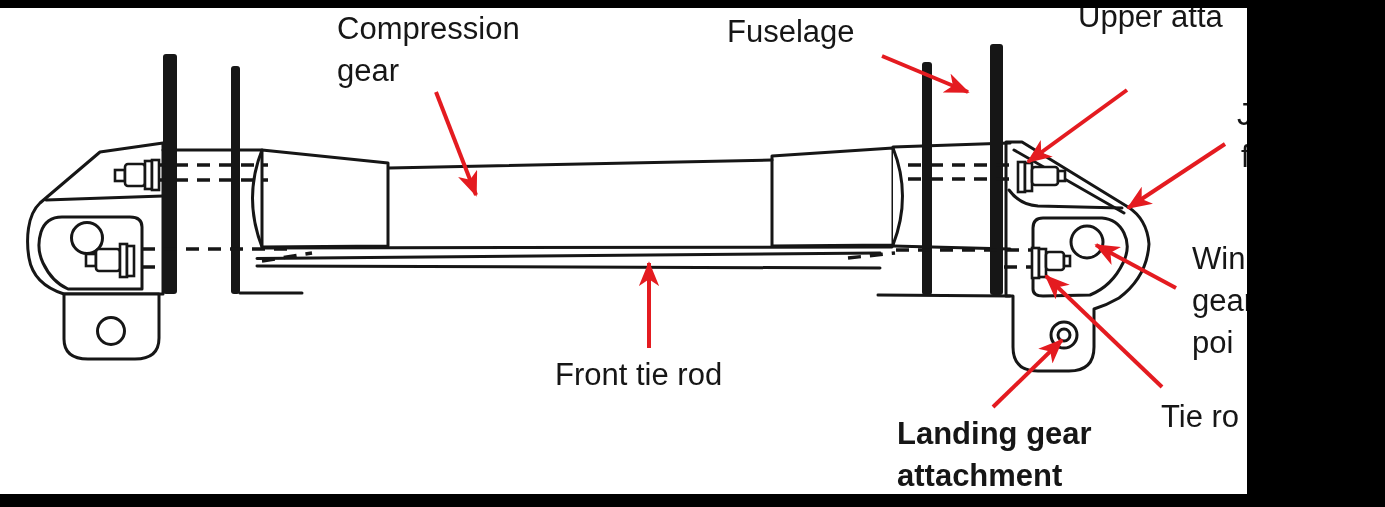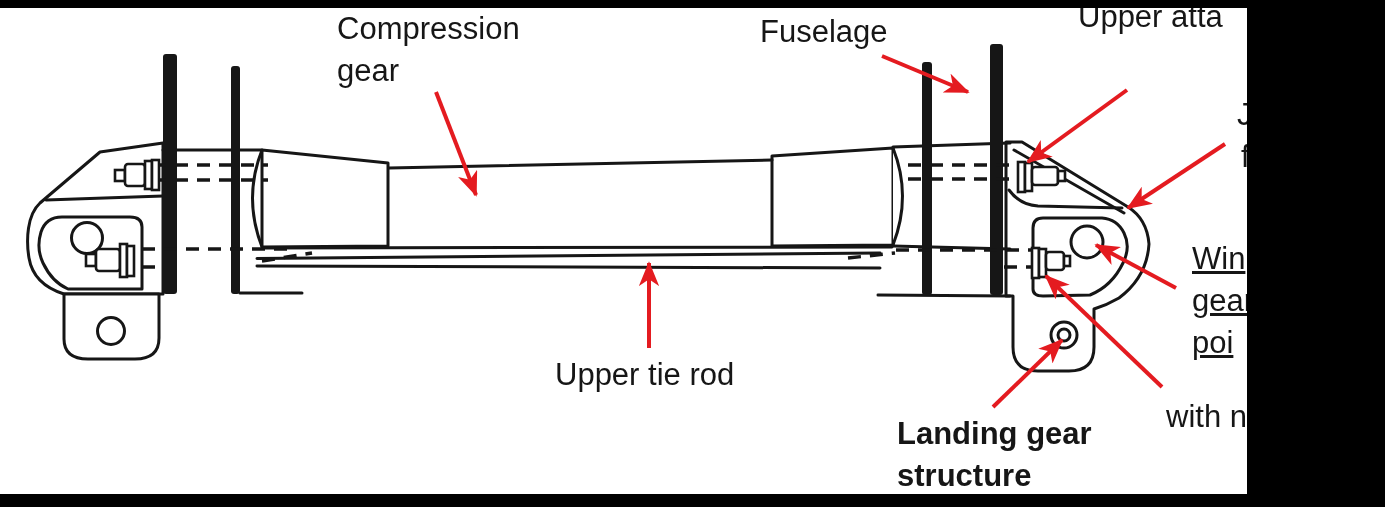--- a/index.html
+++ b/index.html
@@ -135,48 +135,48 @@
       <line class="arrow" x1="993" y1="407" x2="1062" y2="340" marker-end="url(#ah)"></line>
       <line class="arrow" x1="649" y1="348" x2="649" y2="263" marker-end="url(#ah)"></line>
     </g>
   </svg>
 
   <div class="label" style="left:337px; top:8px;">
     <div>Compression</div>
     <div>gear</div>
   </div>
 
-  <div class="label" style="left:760px; top:11px;">
+  <div class="label" style="left:727px; top:11px;">
     <div>Fuselage</div>
   </div>
 
   <div class="label" style="left:1078px; top:-4px;">
     <div>Upper atta</div>
   </div>
 
   <div class="label" style="left:1237px; top:94px;">
     <div>J</div>
     <div style="padding-left:4px;">f</div>
   </div>
 
-  <div class="label" style="left:1192px; top:238px;text-decoration:underline;">
+  <div class="label" style="left:1192px; top:238px;">
     <div>Win</div>
     <div>gear</div>
     <div>poi</div>
   </div>
 
   <div class="label" style="left:1161px; top:396px;">
-    <div style="padding-left:5px;">with n</div>
+    <div>Tie ro</div>
   </div>
 
   <div class="label" style="left:555px; top:354px;">
-    <div>Upper tie rod</div>
+    <div>Front tie rod</div>
   </div>
 
   <div class="label" style="left:897px; top:413px;font-weight:bold;">
     <div>Landing gear</div>
-    <div>structure</div>
+    <div>attachment</div>
   </div>
 
   <div class="mask" id="mask-top"></div>
   <div class="mask" id="mask-bottom"></div>
   <div class="mask" id="mask-right"></div>
 </div>
 
 </body></html>

